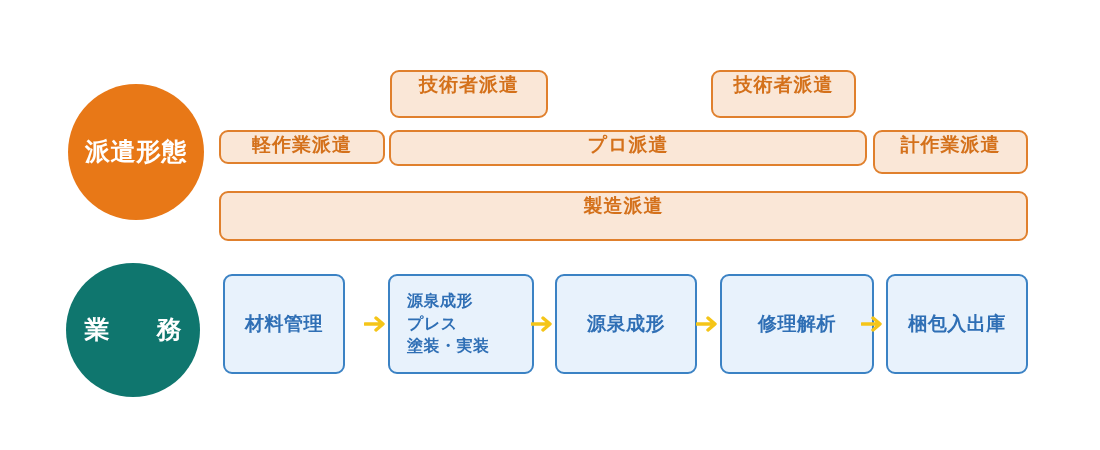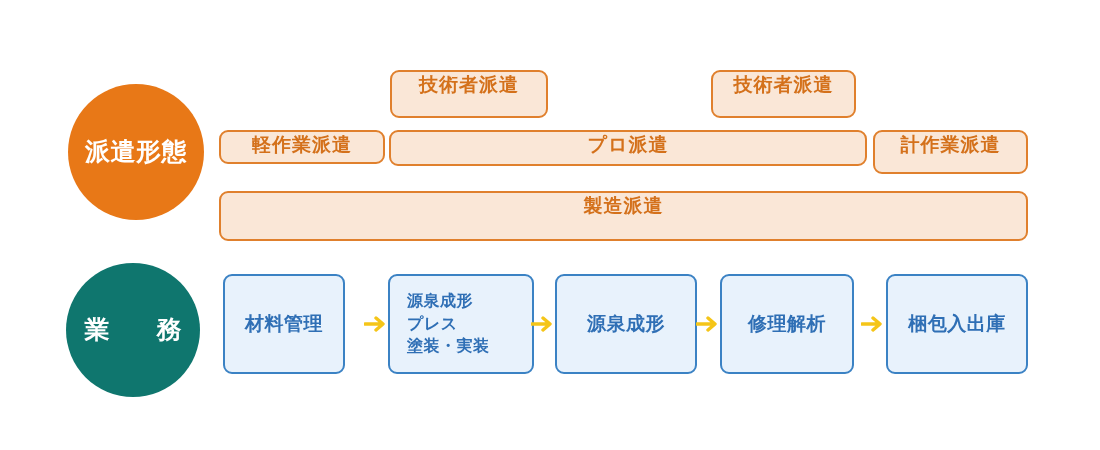--- a/index.html
+++ b/index.html
@@ -98,21 +98,21 @@
     padding-left: 17px;
     letter-spacing: 0.5px;
   }
   .bbox.multiline .lines {
     text-align: left;
   }
 
   .bbox-1 { left: 223px; top: 274px; width: 122px; height: 100px; }
   .bbox-2 { left: 388px; top: 274px; width: 146px; height: 100px; }
   .bbox-3 { left: 555px; top: 274px; width: 142px; height: 100px; }
-  .bbox-4 { left: 720px; top: 274px; width: 134px; height: 100px; }
+  .bbox-4 { left: 720px; top: 274px; width: 154px; height: 100px; }
   .bbox-5 { left: 886px; top: 274px; width: 142px; height: 100px; }
 
   
   .arrow {
     position: absolute;
     top: 312px;
     width: 26px;
     height: 24px;
     display: flex;
     align-items: center;

